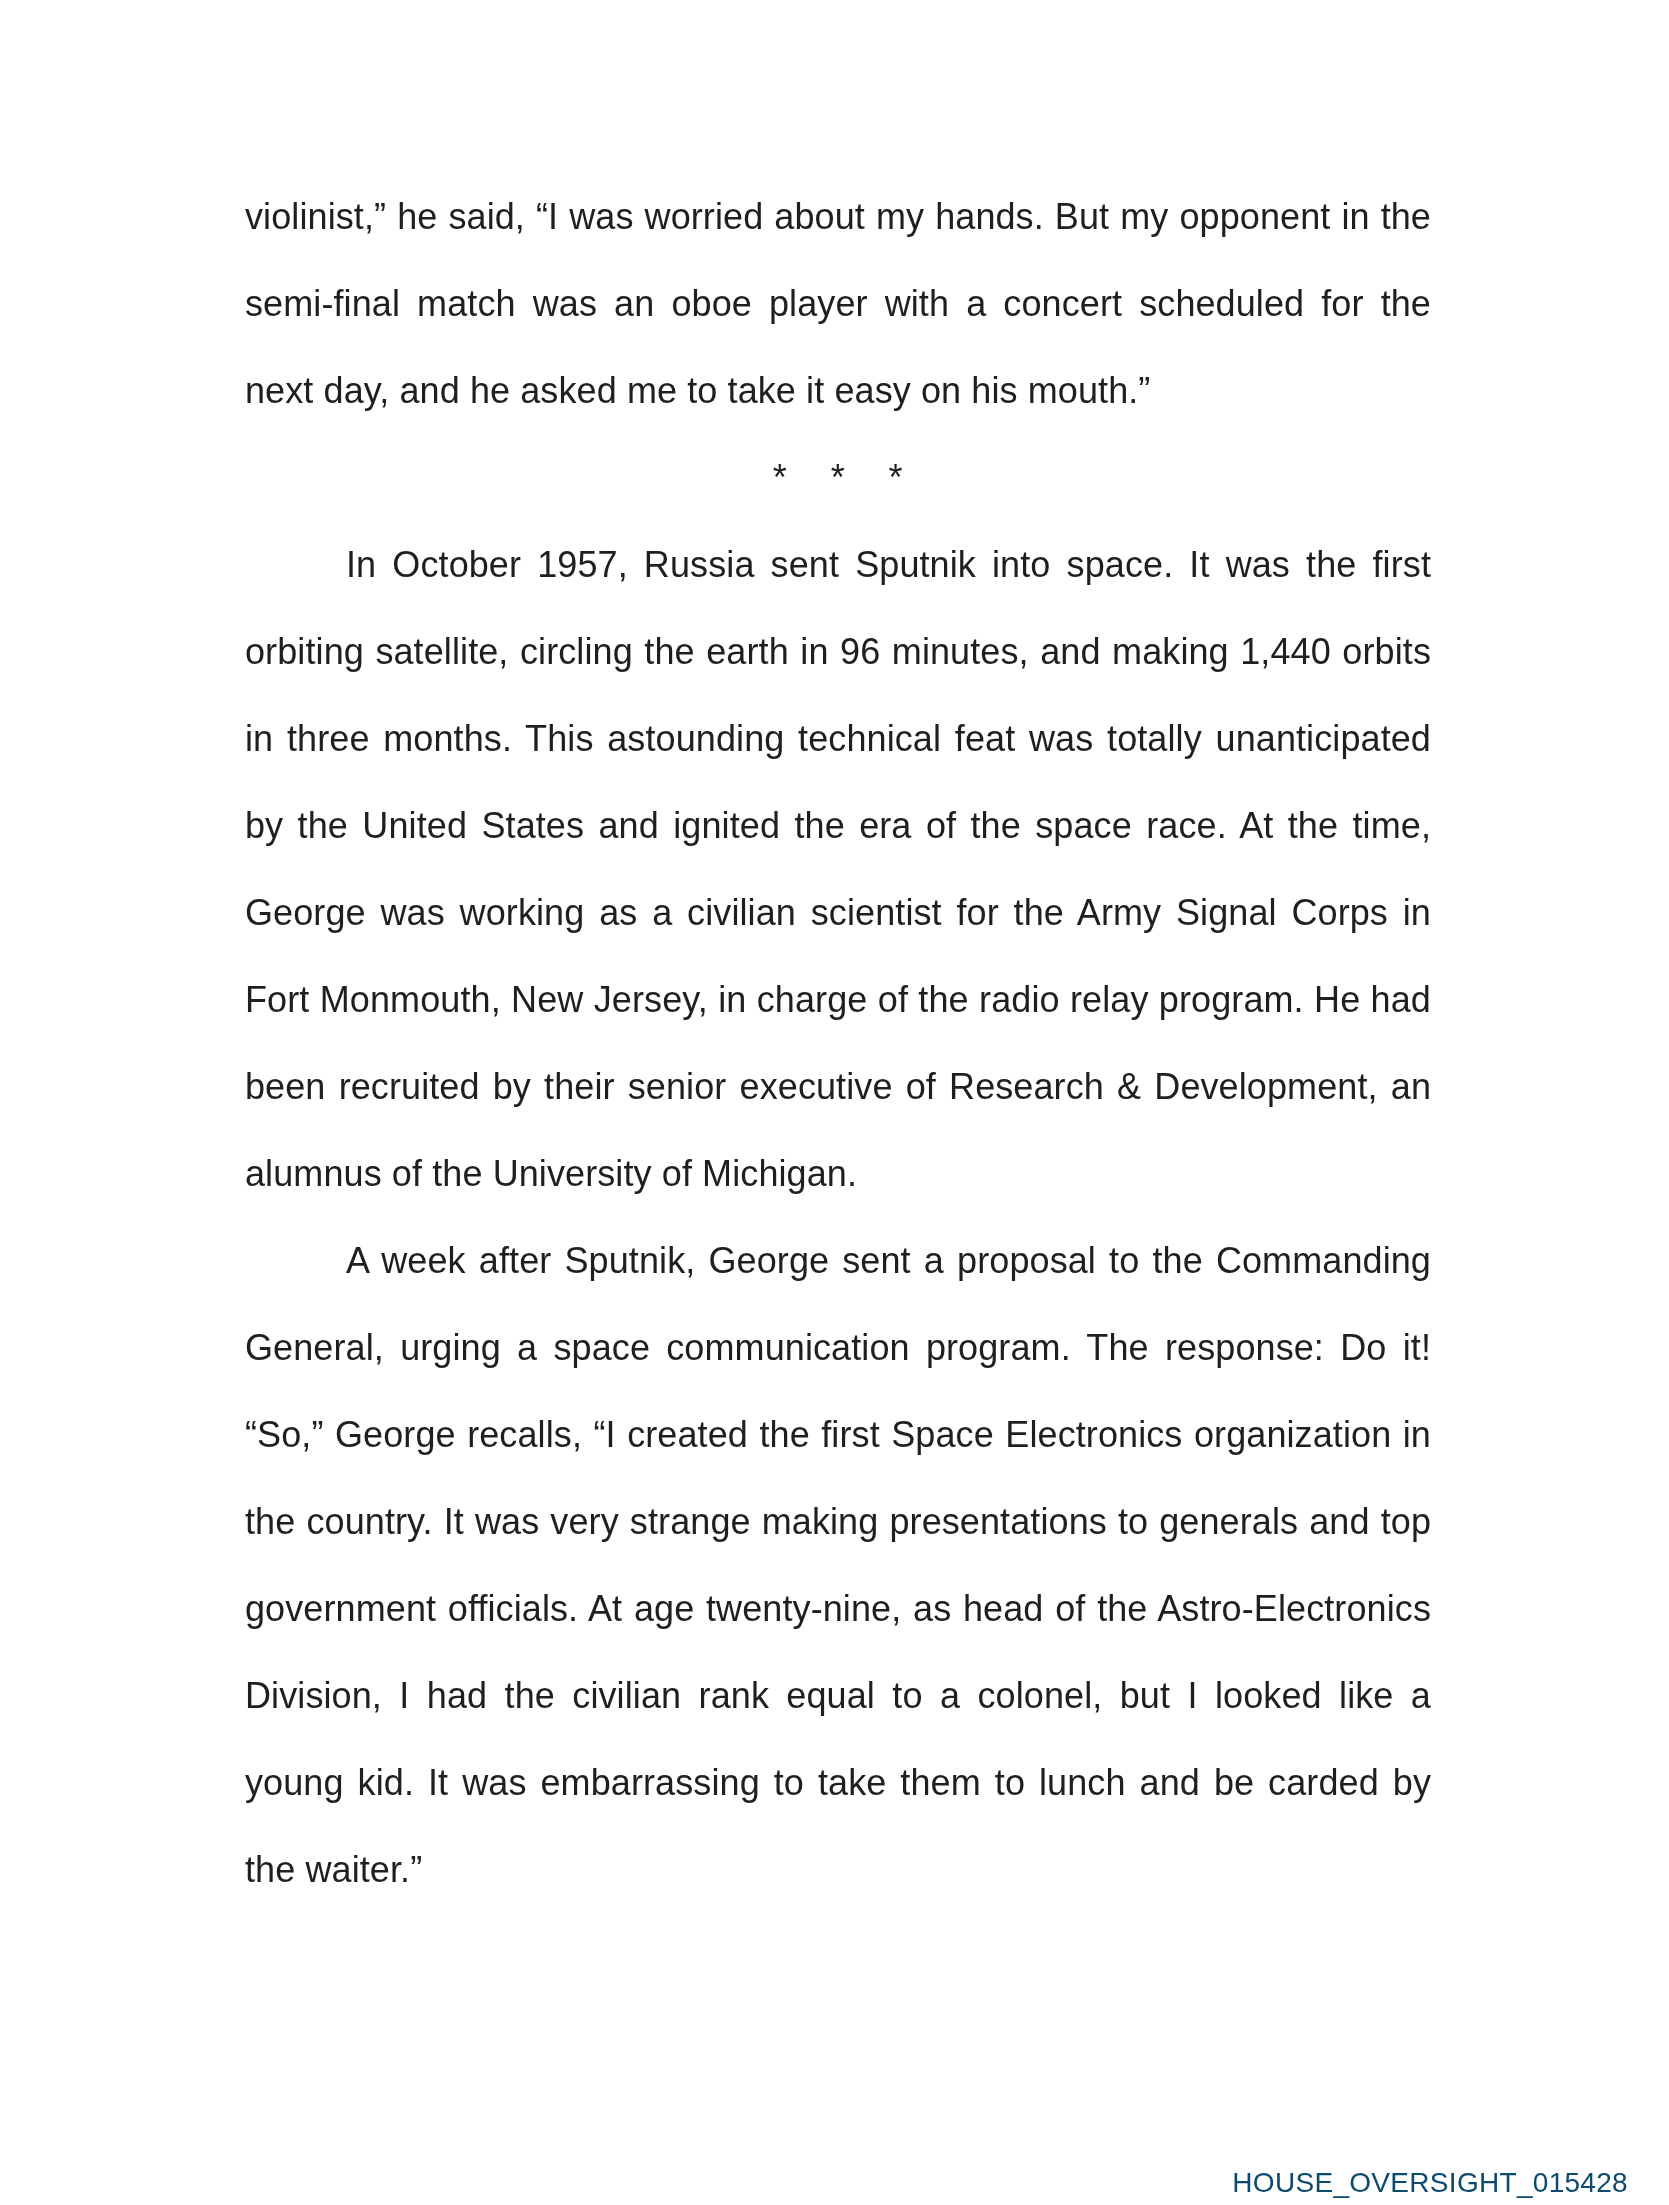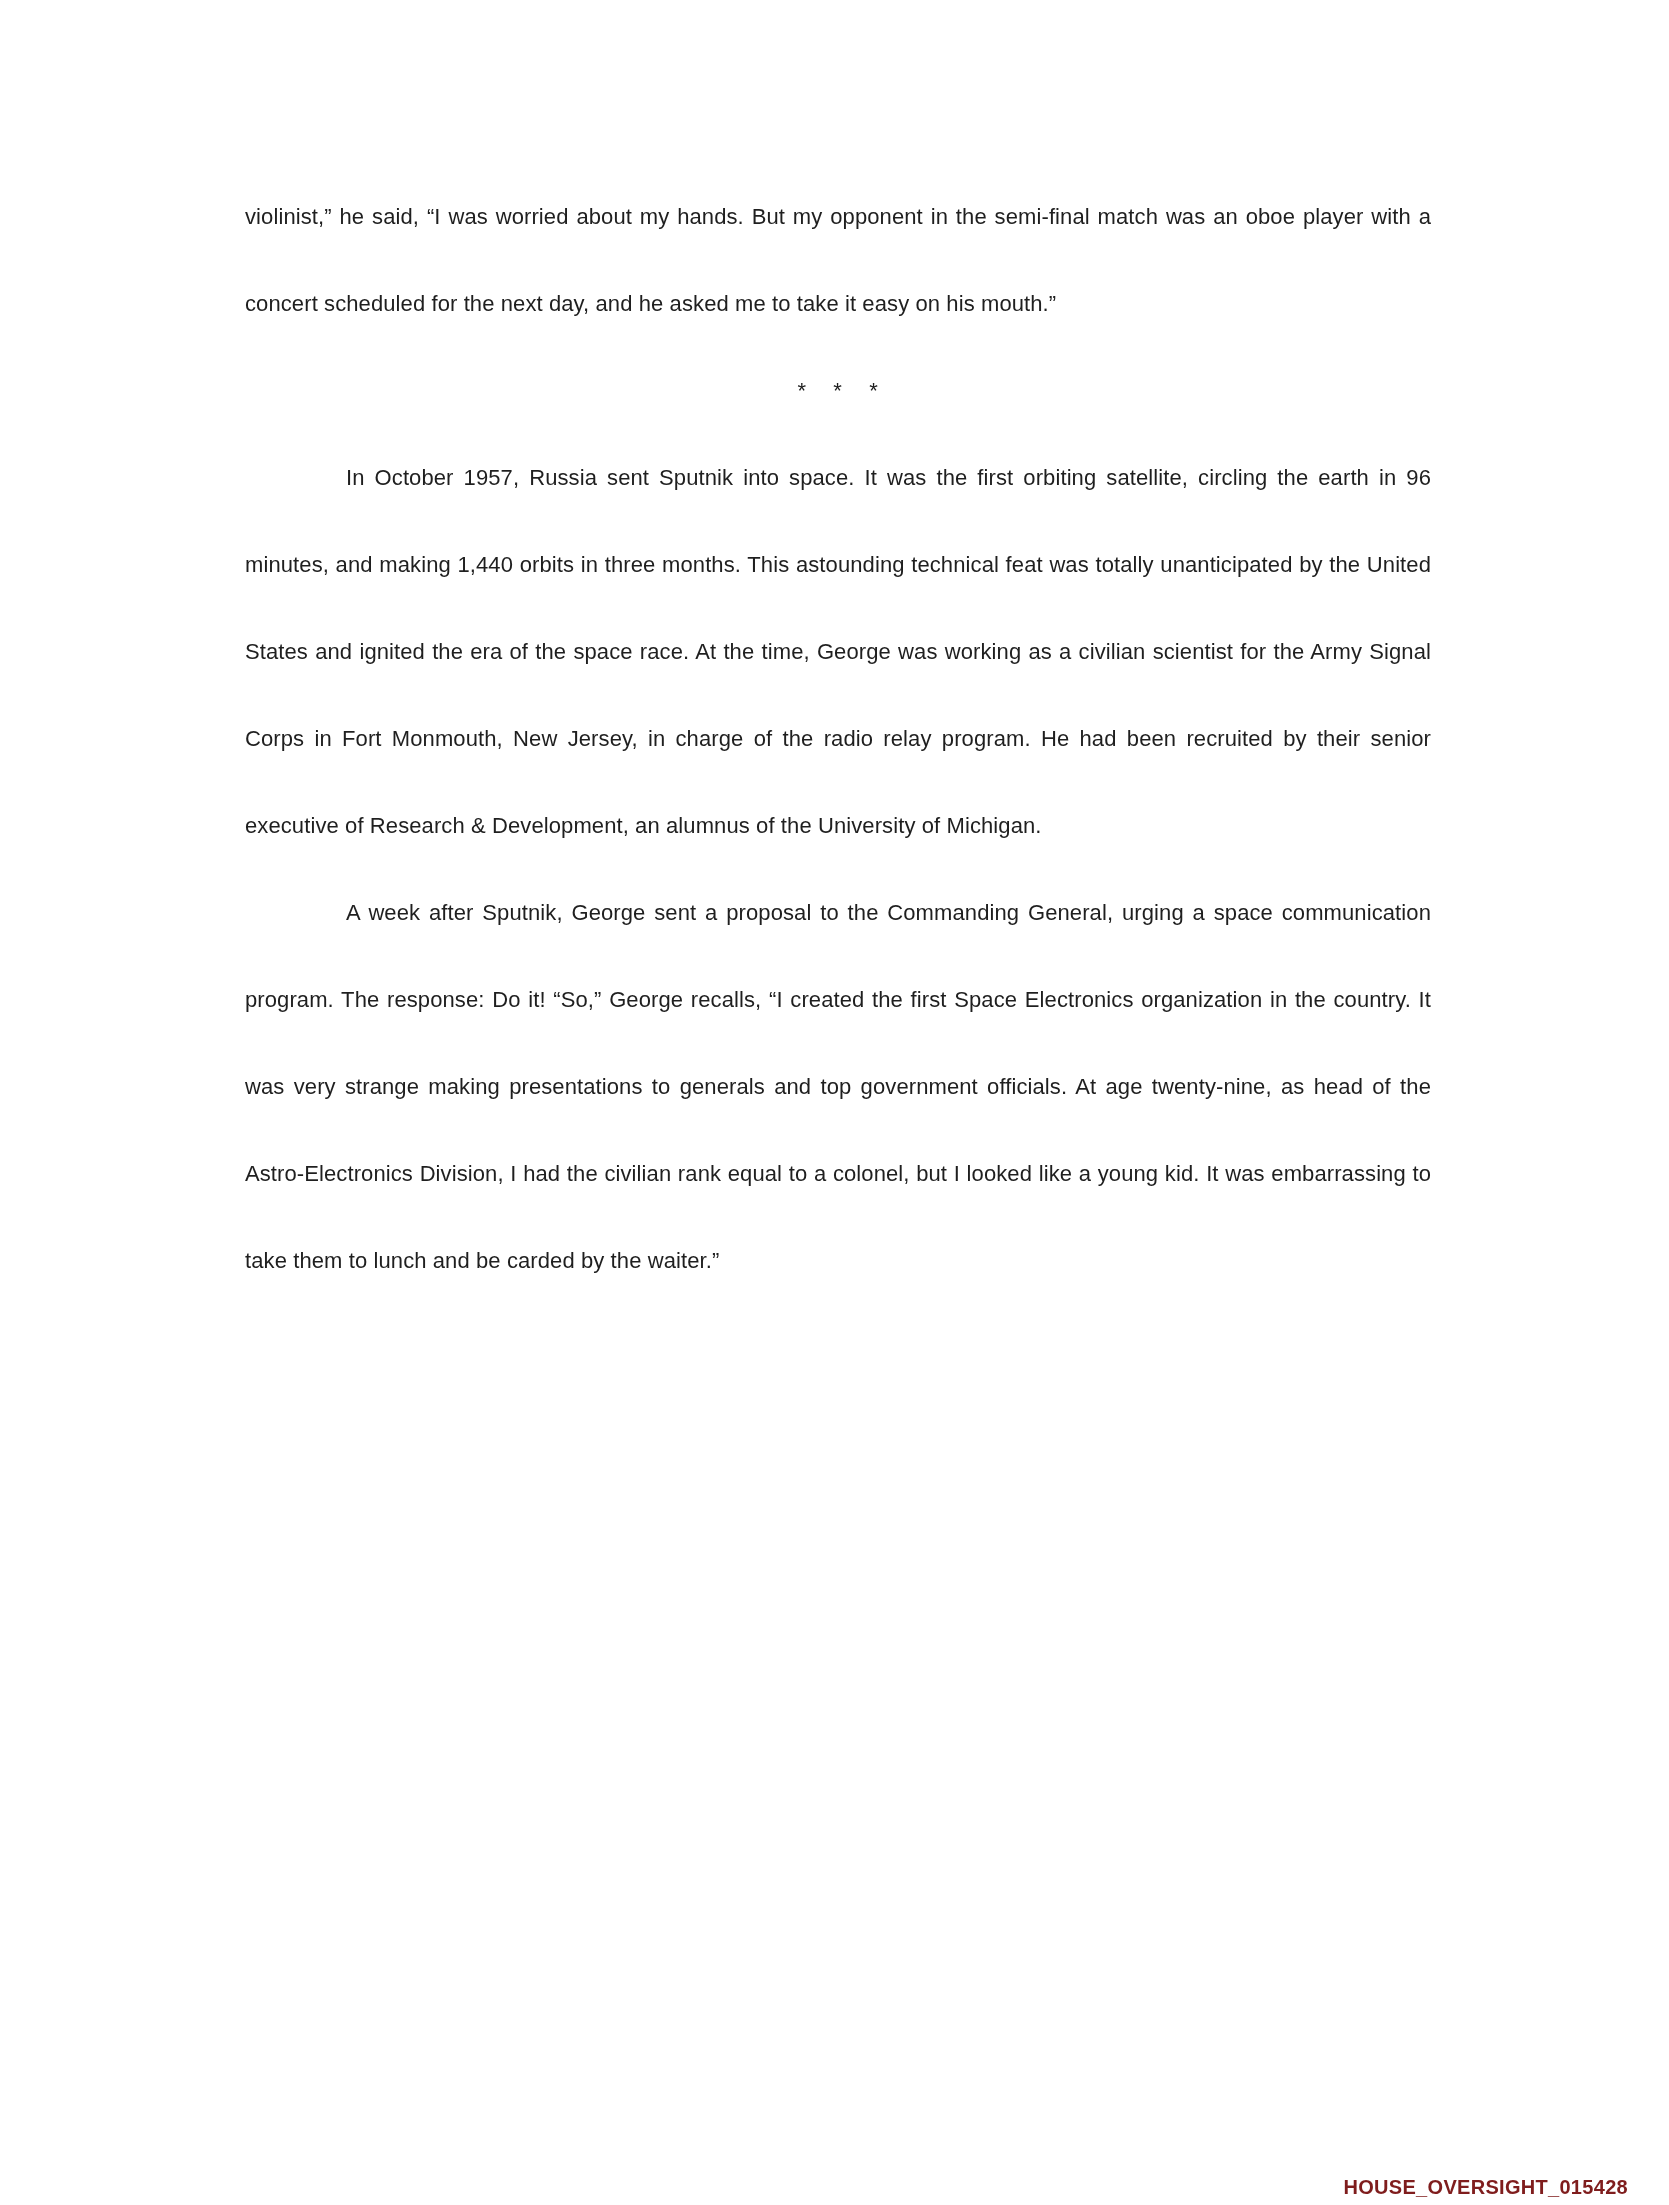--- a/index.html
+++ b/index.html
@@ -15,44 +15,43 @@
   .page {
     position: absolute;
     inset: 0;
     background: #ffffff;
   }
   .text-block {
     position: absolute;
     left: 245px;
     top: 173px;
     width: 1186px;
-    font-size: 22px;
+    font-size: 36px;
     line-height: 87px;
     text-align: justify;
     text-align-last: left;
     letter-spacing: 0.1px;
   }
   p.para { margin: 0; }
   p.para.indent { text-indent: 101px; }
   p.separator {
     margin: 0;
     text-align: center;
     text-align-last: center;
     word-spacing: 0.9em;
     letter-spacing: 0.7px;
   }
   .italic-seg { }
   .footer {
     position: absolute;
     right: 41px;
     bottom: 6.5px;
-    font-size: 20px;
-    color: #7f1d1d;
+    font-size: 28px;
+    color: #0c4a6e;
     letter-spacing: 0.3px;
-    font-weight: bold;
   }
 </style>
 </head>
 <body>
 
 <div class="page">
   <div class="text-block">
 
     <p class="para no-indent">violinist,”  he said,  “I was worried about my hands. But my opponent in the semi-final match was an oboe player with a concert scheduled for the next day, and he asked me to take it easy on his mouth.”</p>
 

